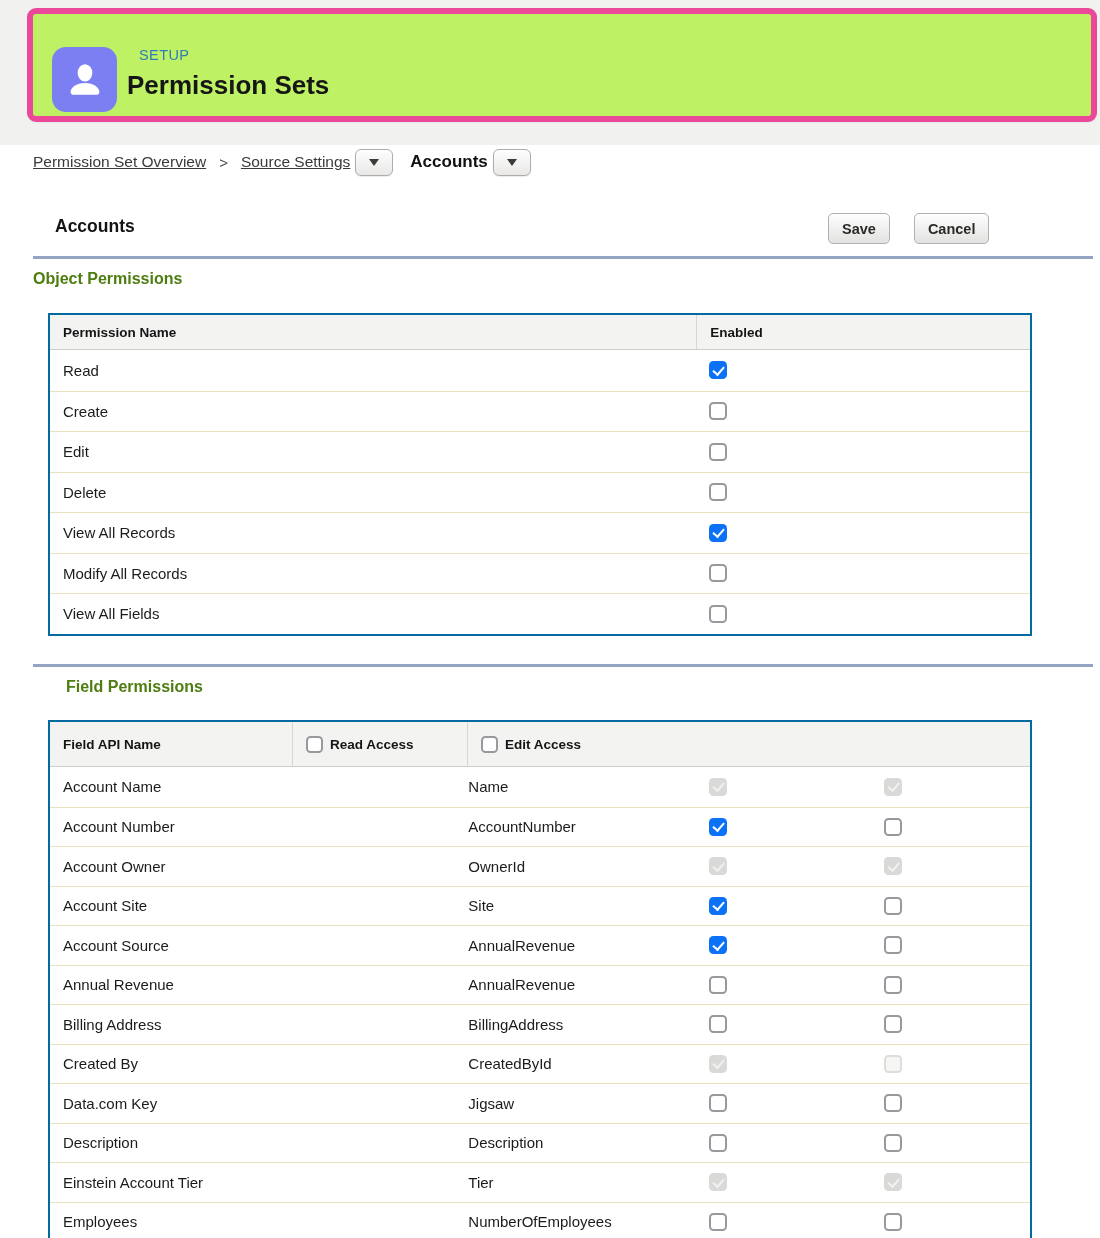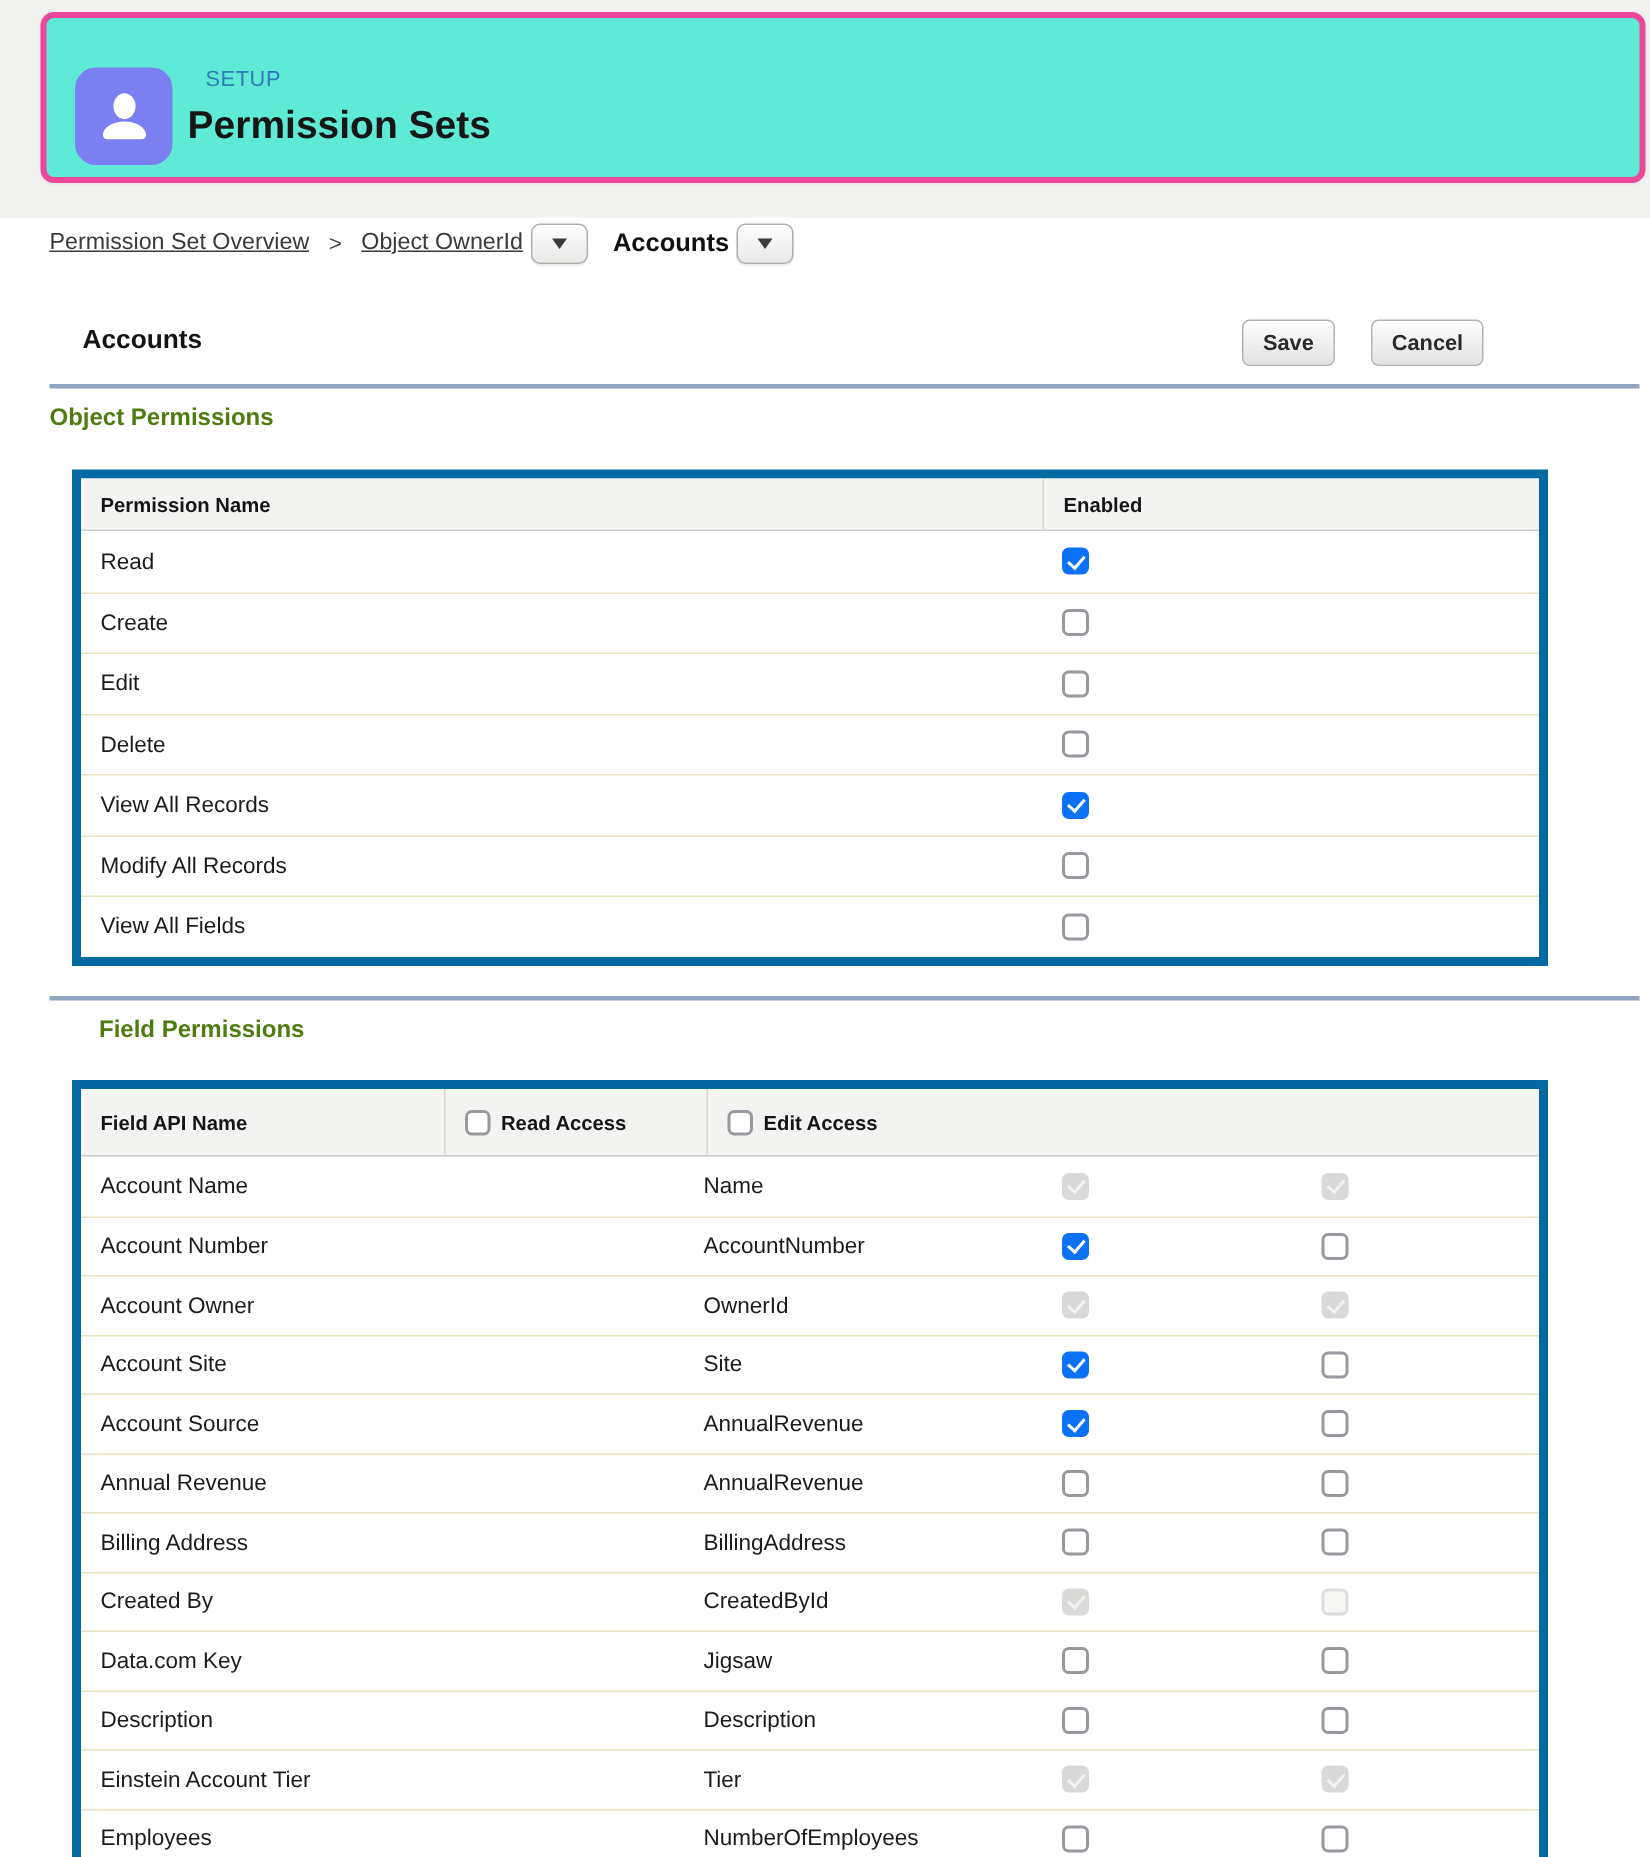--- a/index.html
+++ b/index.html
@@ -1,20 +1,20 @@
 <!DOCTYPE html>
 <html><head>
 <meta charset="utf-8">
 <style>
   * { margin:0; padding:0; box-sizing:border-box; }
   html,body { width:1100px; height:1238px; overflow:hidden; background:#fff;
               font-family:"Liberation Sans","DejaVu Sans",sans-serif; color:#1c1c1c; }
   .top-band { position:absolute; left:0; top:0; width:1100px; height:145px; background:#f1f1f0; }
   .header-card { position:absolute; left:27px; top:8px; width:1070px; height:114px;
-                 background:#5eead4; border:4px solid #ec4899; border-radius:9px;
+                 background:#bef264; border:6px solid #ec4899; border-radius:9px;
                  box-shadow:0 1px 2px rgba(0,0,0,0.04); }
   .setup-icon { position:absolute; left:19px; top:33px; width:65px; height:65px; border-radius:14px;
                 display:flex; align-items:center; justify-content:center; }
   .setup-icon svg { width:44px; height:44px; }
   .eyebrow { position:absolute; left:106px; top:33px; font-size:14.5px; letter-spacing:.4px; }
   .page-title { position:absolute; left:94px; top:56px; font-size:26px; font-weight:bold; color:#161616; }
 
   .breadcrumb { position:absolute; left:33px; top:146px; height:32px; display:flex; align-items:center; }
   .bc-link { font-size:15.5px; color:#3a3a38; text-decoration:underline; cursor:pointer; }
   .bc-sep { font-size:15px; color:#4a4a48; margin:0 13px; }
@@ -29,21 +29,21 @@
   .action-btns { position:absolute; left:828px; top:213px; display:flex; gap:24px; }
   .btn { height:31px; padding:0 13px; border:1px solid #b3b1af; border-radius:5px;
          background:linear-gradient(#fefefe,#e3e2e1); font-family:inherit;
          font-size:14.5px; font-weight:bold; color:#2a2a28; cursor:pointer; }
 
   .section-divider { position:absolute; left:33px; width:1060px; height:3px; background:#92a4c2; }
   .divider-1 { top:256px; } .divider-2 { top:664px; }
   .section-title { position:absolute; left:33px; font-size:16px; font-weight:bold; color:#4d7c0f; }
   .section-title-1 { top:270px; } .section-title-2 { top:678px;margin-left:33px; }
 
-  .tbl { position:absolute; left:48px; width:984px; border:6px solid #0369a1; background:#fff; }
+  .tbl { position:absolute; left:48px; width:984px; border:2px solid #0369a1; background:#fff; }
   .tbl-1 { top:313px; } .tbl-2 { top:720px; }
   .thead { display:flex; background:#f3f3f2; border-bottom:1px solid #cfcecc; }
   .tbl-1 .thead { height:35px; } .tbl-2 .thead { height:45px; }
   .hcell { display:flex; align-items:center; padding-left:13px; font-size:13.5px; font-weight:bold;
            color:#151515; }
   .hcell + .hcell { border-left:1px solid #d7d6d4; }
   .trow { display:flex; }
   .tbl-1 .trow { height:40.5px; } .tbl-2 .trow { height:39.5px; }
   .trow + .trow { border-top:1px solid #e8e1bd; }
   .cell { display:flex; align-items:center; padding-left:13px; font-size:15px; color:#1b1b1b; }
@@ -73,21 +73,21 @@
       <path d="M26 29.5c-10.2 0-17 5.4-17 10.6 0 2.2 1.6 3.4 3.9 3.4h26.2c2.3 0 3.9-1.2 3.9-3.4 0-5.2-6.8-10.6-17-10.6z"></path>
     </svg>
   </div>
   <div class="eyebrow" style="color: rgb(47, 123, 184);">SETUP</div>
   <div class="page-title">Permission Sets</div>
 </div>
 
 <div class="breadcrumb">
   <span class="bc-link">Permission Set Overview</span>
   <span class="bc-sep">&gt;</span>
-  <span class="bc-link">Object OwnerId</span>
+  <span class="bc-link">Source Settings</span>
   <span class="dd-btn">
     <span class="tri"></span>
   </span>
   <span class="bc-current">Accounts</span>
   <span class="dd-btn">
     <span class="tri"></span>
   </span>
 </div>
 
 <div class="title-row-heading">Accounts</div>

